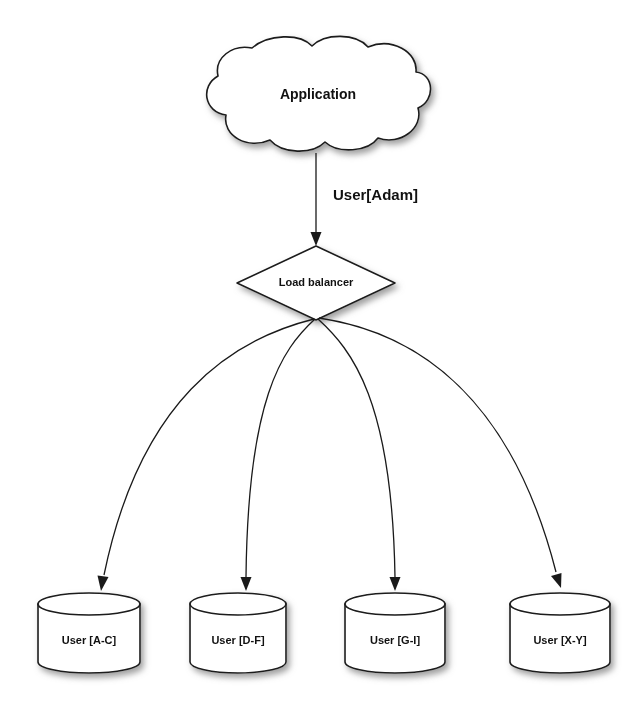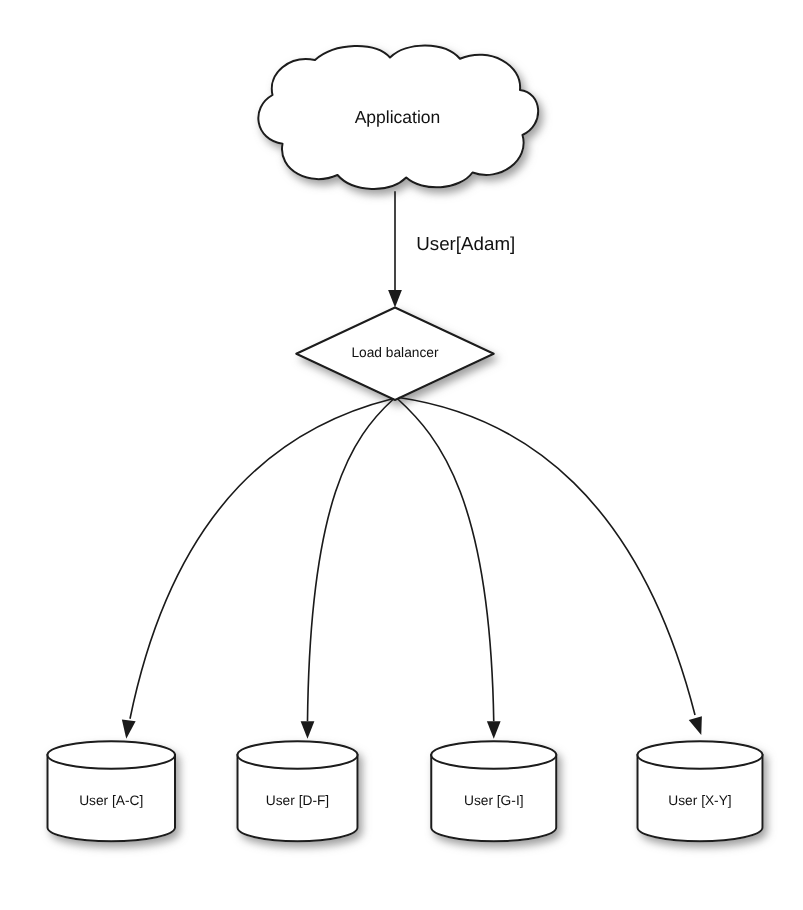--- a/index.html
+++ b/index.html
@@ -13,20 +13,21 @@
     height: 728px;
     font-family: "Liberation Sans", sans-serif;
     color: #000000;
     overflow: hidden;
   }
   #diagram-root {
     position: relative;
     width: 642px;
     height: 728px;
     background: #ffffff;
+    font-weight: bold;
   }
   svg#diagram-canvas {
     position: absolute;
     top: 0;
     left: 0;
     width: 642px;
     height: 728px;
     display: block;
   }
   .node-shape {

